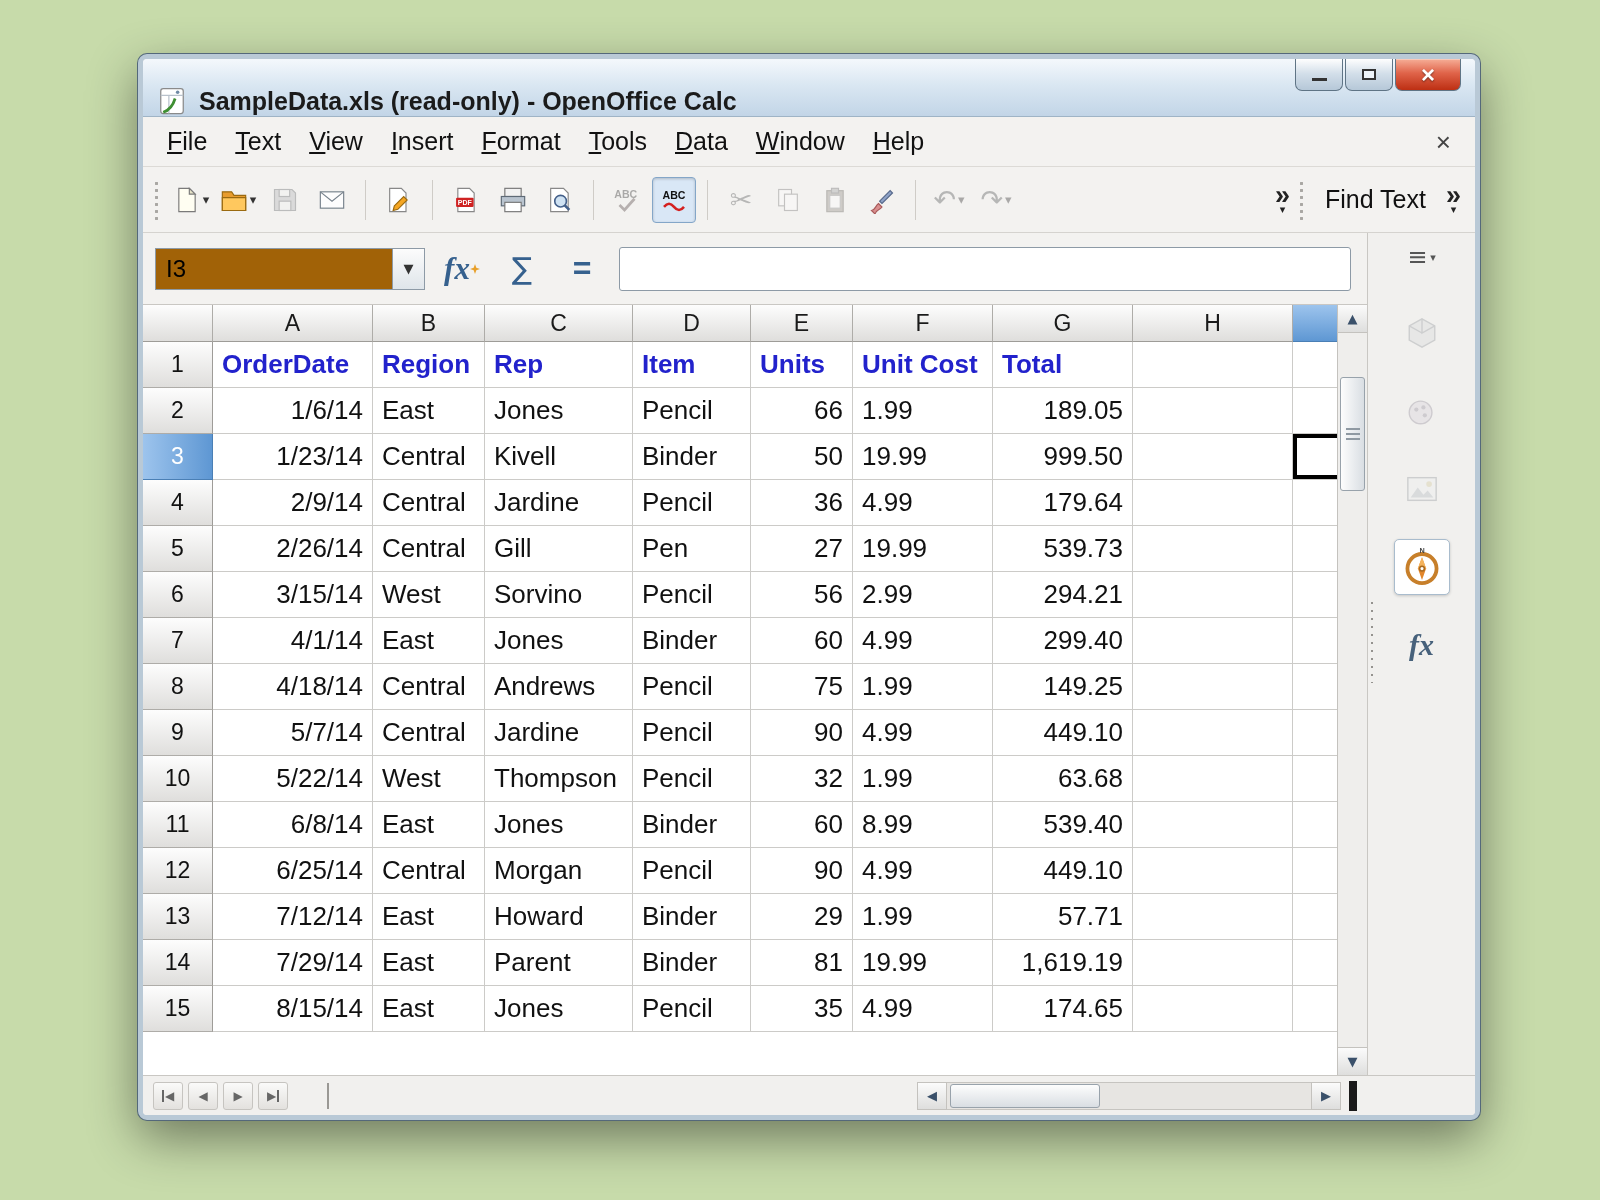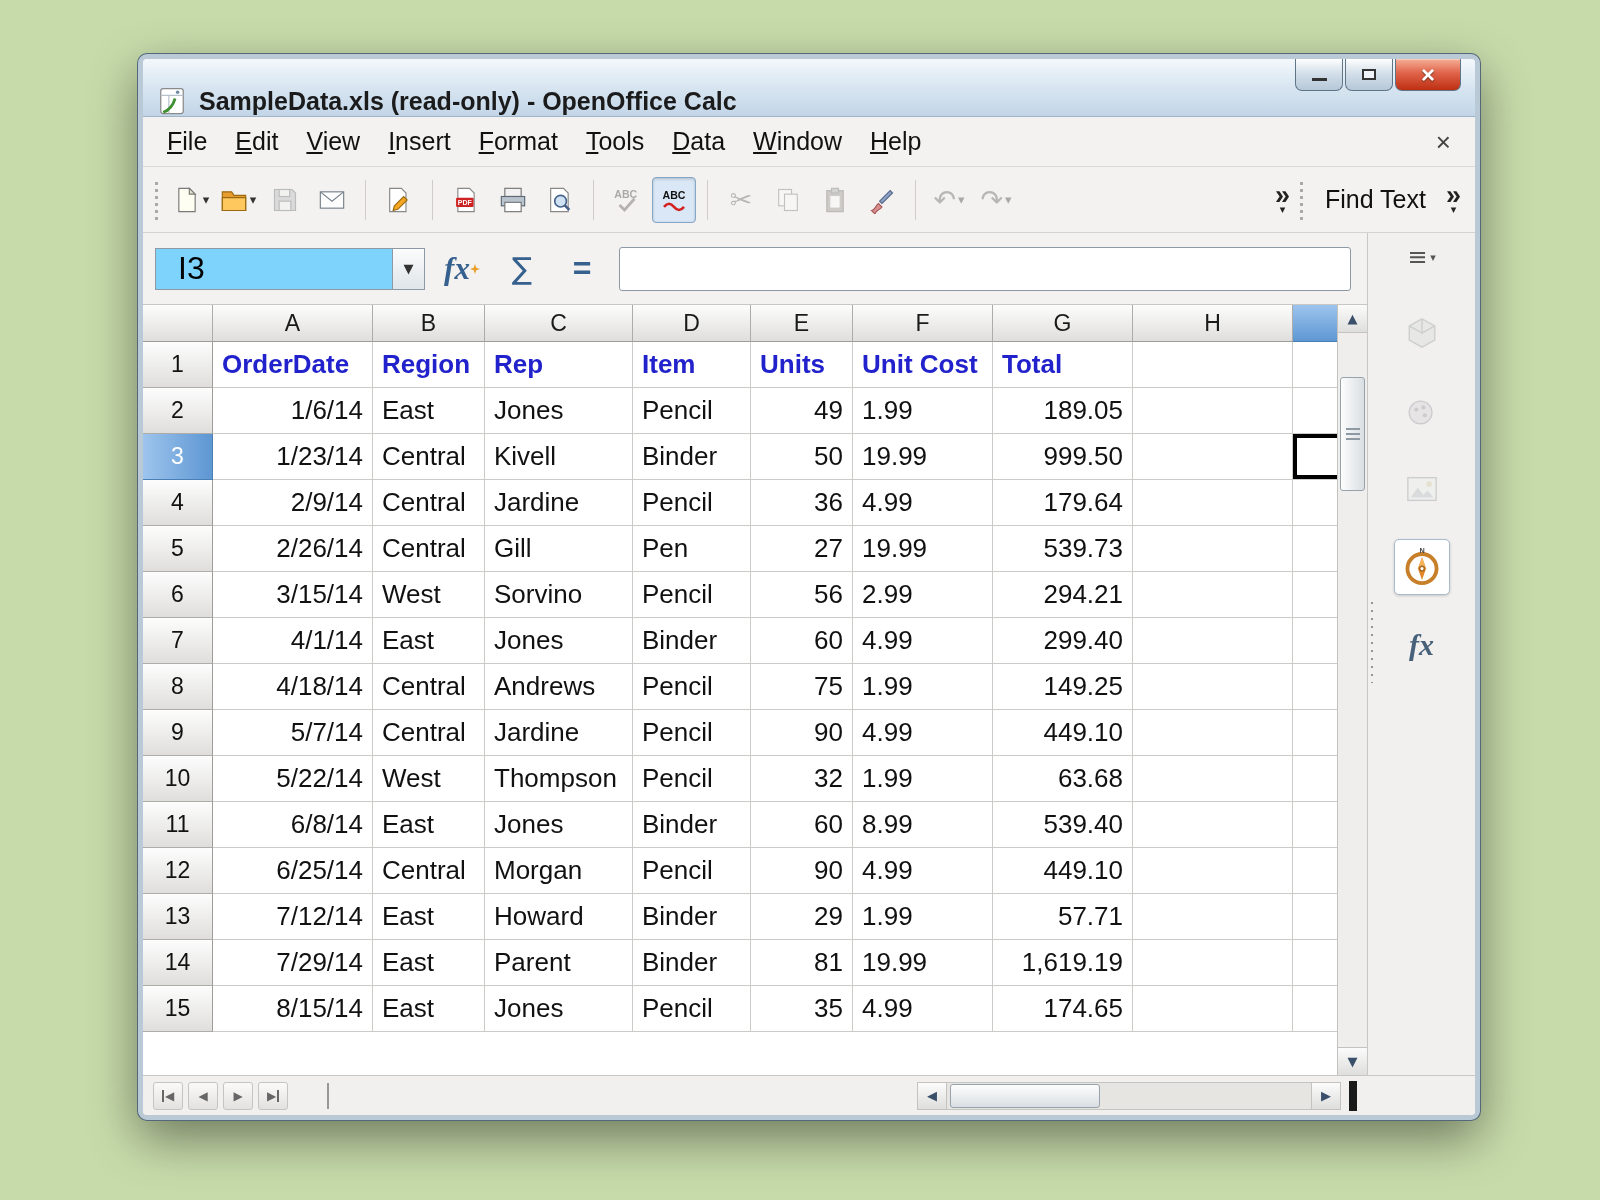--- a/index.html
+++ b/index.html
@@ -42,21 +42,21 @@
   .chev .gg{font-size:27px;font-weight:bold}
   .chev .aa{font-size:11px;font-family:"DejaVu Sans",sans-serif}
   .find-label{font-size:25px;margin:16px 14px;white-space:nowrap}
   .toolbar-right{margin-left:auto;display:flex;align-items:center}
 
   
   .workspace{flex:1;display:flex;min-height:0}
   .left-pane{flex:0 0 1224px;display:flex;flex-direction:column;min-width:0}
   .formulabar{flex:0 0 72px;display:flex;align-items:center;background:#f3f2f0;border-bottom:1px solid #c9c7c3;padding:0 12px;gap:14px}
   .namebox{width:270px;height:42px;display:flex}
-  .nb-input{flex:1;border:1px solid #8d9aa6;background:#7dd3fc;font-size:32px;padding:0 22px;font-family:"Liberation Sans",sans-serif;min-width:0}
+  .nb-input{flex:1;border:1px solid #8d9aa6;background:#a16207;font-size:24px;padding:0 10px;font-family:"Liberation Sans",sans-serif;min-width:0}
   .nb-dd{width:32px;border:1px solid #8d9aa6;border-left:none;background:linear-gradient(#fcfcfc,#dfe5ea);display:flex;align-items:center;justify-content:center;font-size:13px;color:#333;font-family:"DejaVu Sans",sans-serif}
   .fbtn{min-width:46px;height:46px;display:flex;align-items:center;justify-content:center;border-radius:4px}
   .fx-text{font-family:"Liberation Serif",serif;font-style:italic;font-weight:bold;font-size:31px;color:#36618e}
   .sum-text{font-family:"DejaVu Sans",sans-serif;font-size:30px;color:#36618e}
   .eq-text{font-size:32px;font-weight:bold;color:#36618e}
   .formula-input{flex:1;height:44px;border:1px solid #8d9aa6;border-radius:3px;background:#fff;font-size:24px;padding:0 10px;margin-right:4px;font-family:"Liberation Sans",sans-serif;min-width:0}
 
   
   .grid-zone{flex:1;display:flex;background:#fff;min-height:0;overflow:hidden}
   .grid{flex:0 0 1194px;display:flex;flex-direction:column;overflow:hidden}
@@ -155,21 +155,21 @@
       <div class="winbtn max">
           <span class="glyph-max"></span>
         </div>
       <div class="winbtn close">
           <span class="glyph-close">×</span>
         </div>
     </div>
   </div>
 
   <div class="menubar">
-    <div class="menu-items"><span class="menu-item">File</span><span class="menu-item">Edit</span><span class="menu-item">View</span><span class="menu-item">Insert</span><span class="menu-item">Format</span><span class="menu-item">Tools</span><span class="menu-item">Data</span><span class="menu-item">Window</span><span class="menu-item">Help</span></div>
+    <div class="menu-items"><span class="menu-item">File</span><span class="menu-item">Text</span><span class="menu-item">View</span><span class="menu-item">Insert</span><span class="menu-item">Format</span><span class="menu-item">Tools</span><span class="menu-item">Data</span><span class="menu-item">Window</span><span class="menu-item">Help</span></div>
     <span class="menu-close">×</span>
   </div>
 
   <div class="toolbar">
     <span class="grip"></span>
 
     <div class="tbtn">
       <svg width="28" height="28" viewBox="0 0 24 24">
           <path d="M5 2h9l5 5v15H5z" fill="#fffef2" stroke="#7a7a7a"></path>
           <path d="M14 2v5h5z" fill="#e9e5c9" stroke="#7a7a7a"></path>
@@ -346,21 +346,21 @@
                 <div class="cell c6 field-head">Total</div>
                 <div class="cell c7"></div>
                 <div class="cell csliver"></div>
               </div>
               <div class="grid-row">
                 <div class="rowhead">2</div>
                 <div class="cell c0 align-right">1/6/14</div>
                 <div class="cell c1">East</div>
                 <div class="cell c2">Jones</div>
                 <div class="cell c3">Pencil</div>
-                <div class="cell c4 align-right">49</div>
+                <div class="cell c4 align-right">66</div>
                 <div class="cell c5">1.99</div>
                 <div class="cell c6 align-right">189.05</div>
                 <div class="cell c7"></div>
                 <div class="cell csliver"></div>
               </div>
               <div class="grid-row">
                 <div class="rowhead selected">3</div>
                 <div class="cell c0 align-right">1/23/14</div>
                 <div class="cell c1">Central</div>
                 <div class="cell c2">Kivell</div>

